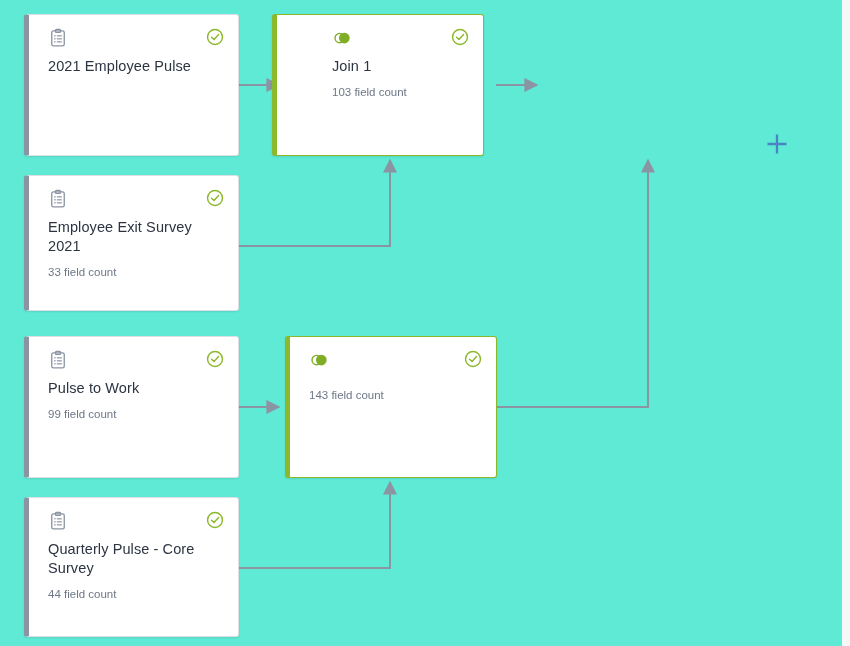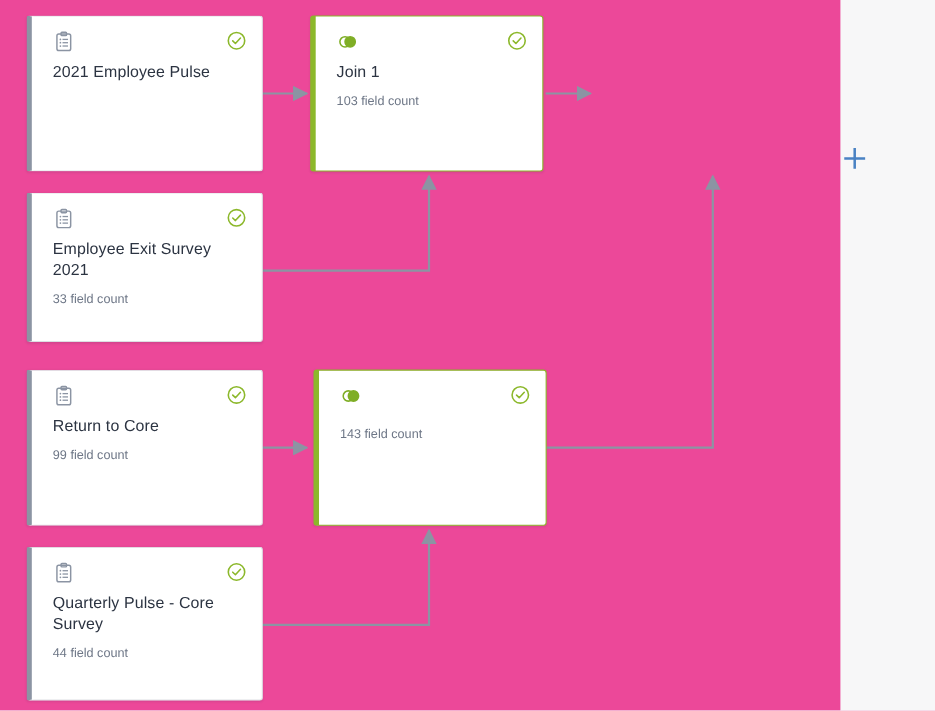--- a/index.html
+++ b/index.html
@@ -6,23 +6,23 @@
   * { box-sizing: border-box; margin: 0; padding: 0; }
   html, body {
     width: 850px;
     height: 646px;
     background: #f7f7f8;
     font-family: "Liberation Sans", "DejaVu Sans", sans-serif;
     overflow: hidden;
   }
   #canvas {
     position: relative;
-    width: 764px;
+    width: 842px;
     height: 646px;
-    background: #ec4899;
+    background: #5eead4;
   }
   #edges {
     position: absolute;
     left: 0; top: 0;
     width: 850px;
     height: 646px;
     pointer-events: none;
   }
 
   
@@ -178,21 +178,21 @@
         <rect x="10.6" y="12.3" width="6" height="1.4" fill="#8b94a3"></rect>
         <rect x="10.6" y="15.9" width="6" height="1.4" fill="#8b94a3"></rect>
       </svg>
       <div class="head-right">
         <svg class="status-icon" viewBox="0 0 20 20">
           <circle cx="10" cy="10" r="8.3" fill="none" stroke="#8cb82b" stroke-width="1.6"></circle>
           <path d="M 6.2 10.2 L 8.9 12.8 L 14 7.3" fill="none" stroke="#8cb82b" stroke-width="1.6" stroke-linecap="round" stroke-linejoin="round"></path>
         </svg>
       </div>
     </div>
-    <div class="node-title">Return to Core</div>
+    <div class="node-title">Pulse to Work</div>
     <div class="node-sub">99 field count</div>
   </div>
 
   <div class="node source" style="left:24px; top:497px; width:215px; height:140px;">
     <div class="node-head">
       <svg class="head-icon" viewBox="0 0 24 24">
         <rect x="4.5" y="3.5" width="15" height="18" rx="2" fill="none" stroke="#8b94a3" stroke-width="1.6"></rect>
         <rect x="9" y="1.6" width="6" height="3.6" rx="1" fill="none" stroke="#8b94a3" stroke-width="1.6"></rect>
         <circle cx="8.3" cy="9.4" r="0.95" fill="#8b94a3"></circle>
         <circle cx="8.3" cy="13" r="0.95" fill="#8b94a3"></circle>
@@ -205,21 +205,21 @@
         <svg class="status-icon" viewBox="0 0 20 20">
           <circle cx="10" cy="10" r="8.3" fill="none" stroke="#8cb82b" stroke-width="1.6"></circle>
           <path d="M 6.2 10.2 L 8.9 12.8 L 14 7.3" fill="none" stroke="#8cb82b" stroke-width="1.6" stroke-linecap="round" stroke-linejoin="round"></path>
         </svg>
       </div>
     </div>
     <div class="node-title">Quarterly Pulse - Core Survey</div>
     <div class="node-sub">44 field count</div>
   </div>
 
-  <div class="node join" style="left:282px; top:14px; width:212px; height:142px;">
+  <div class="node join" style="left:272px; top:14px; width:212px; height:142px;padding-left:36px;">
     <div class="node-head">
       <svg class="head-icon" viewBox="0 0 24 24">
         <circle cx="9.2" cy="12" r="5.6" fill="none" stroke="#7fae26" stroke-width="1.7"></circle>
         <circle cx="14.8" cy="12" r="5.6" fill="#7fae26" stroke="#7fae26" stroke-width="1.7"></circle>
       </svg>
       <div class="head-right">
         <svg class="status-icon" viewBox="0 0 20 20">
           <circle cx="10" cy="10" r="8.3" fill="none" stroke="#8cb82b" stroke-width="1.6"></circle>
           <path d="M 6.2 10.2 L 8.9 12.8 L 14 7.3" fill="none" stroke="#8cb82b" stroke-width="1.6" stroke-linecap="round" stroke-linejoin="round"></path>
         </svg>

